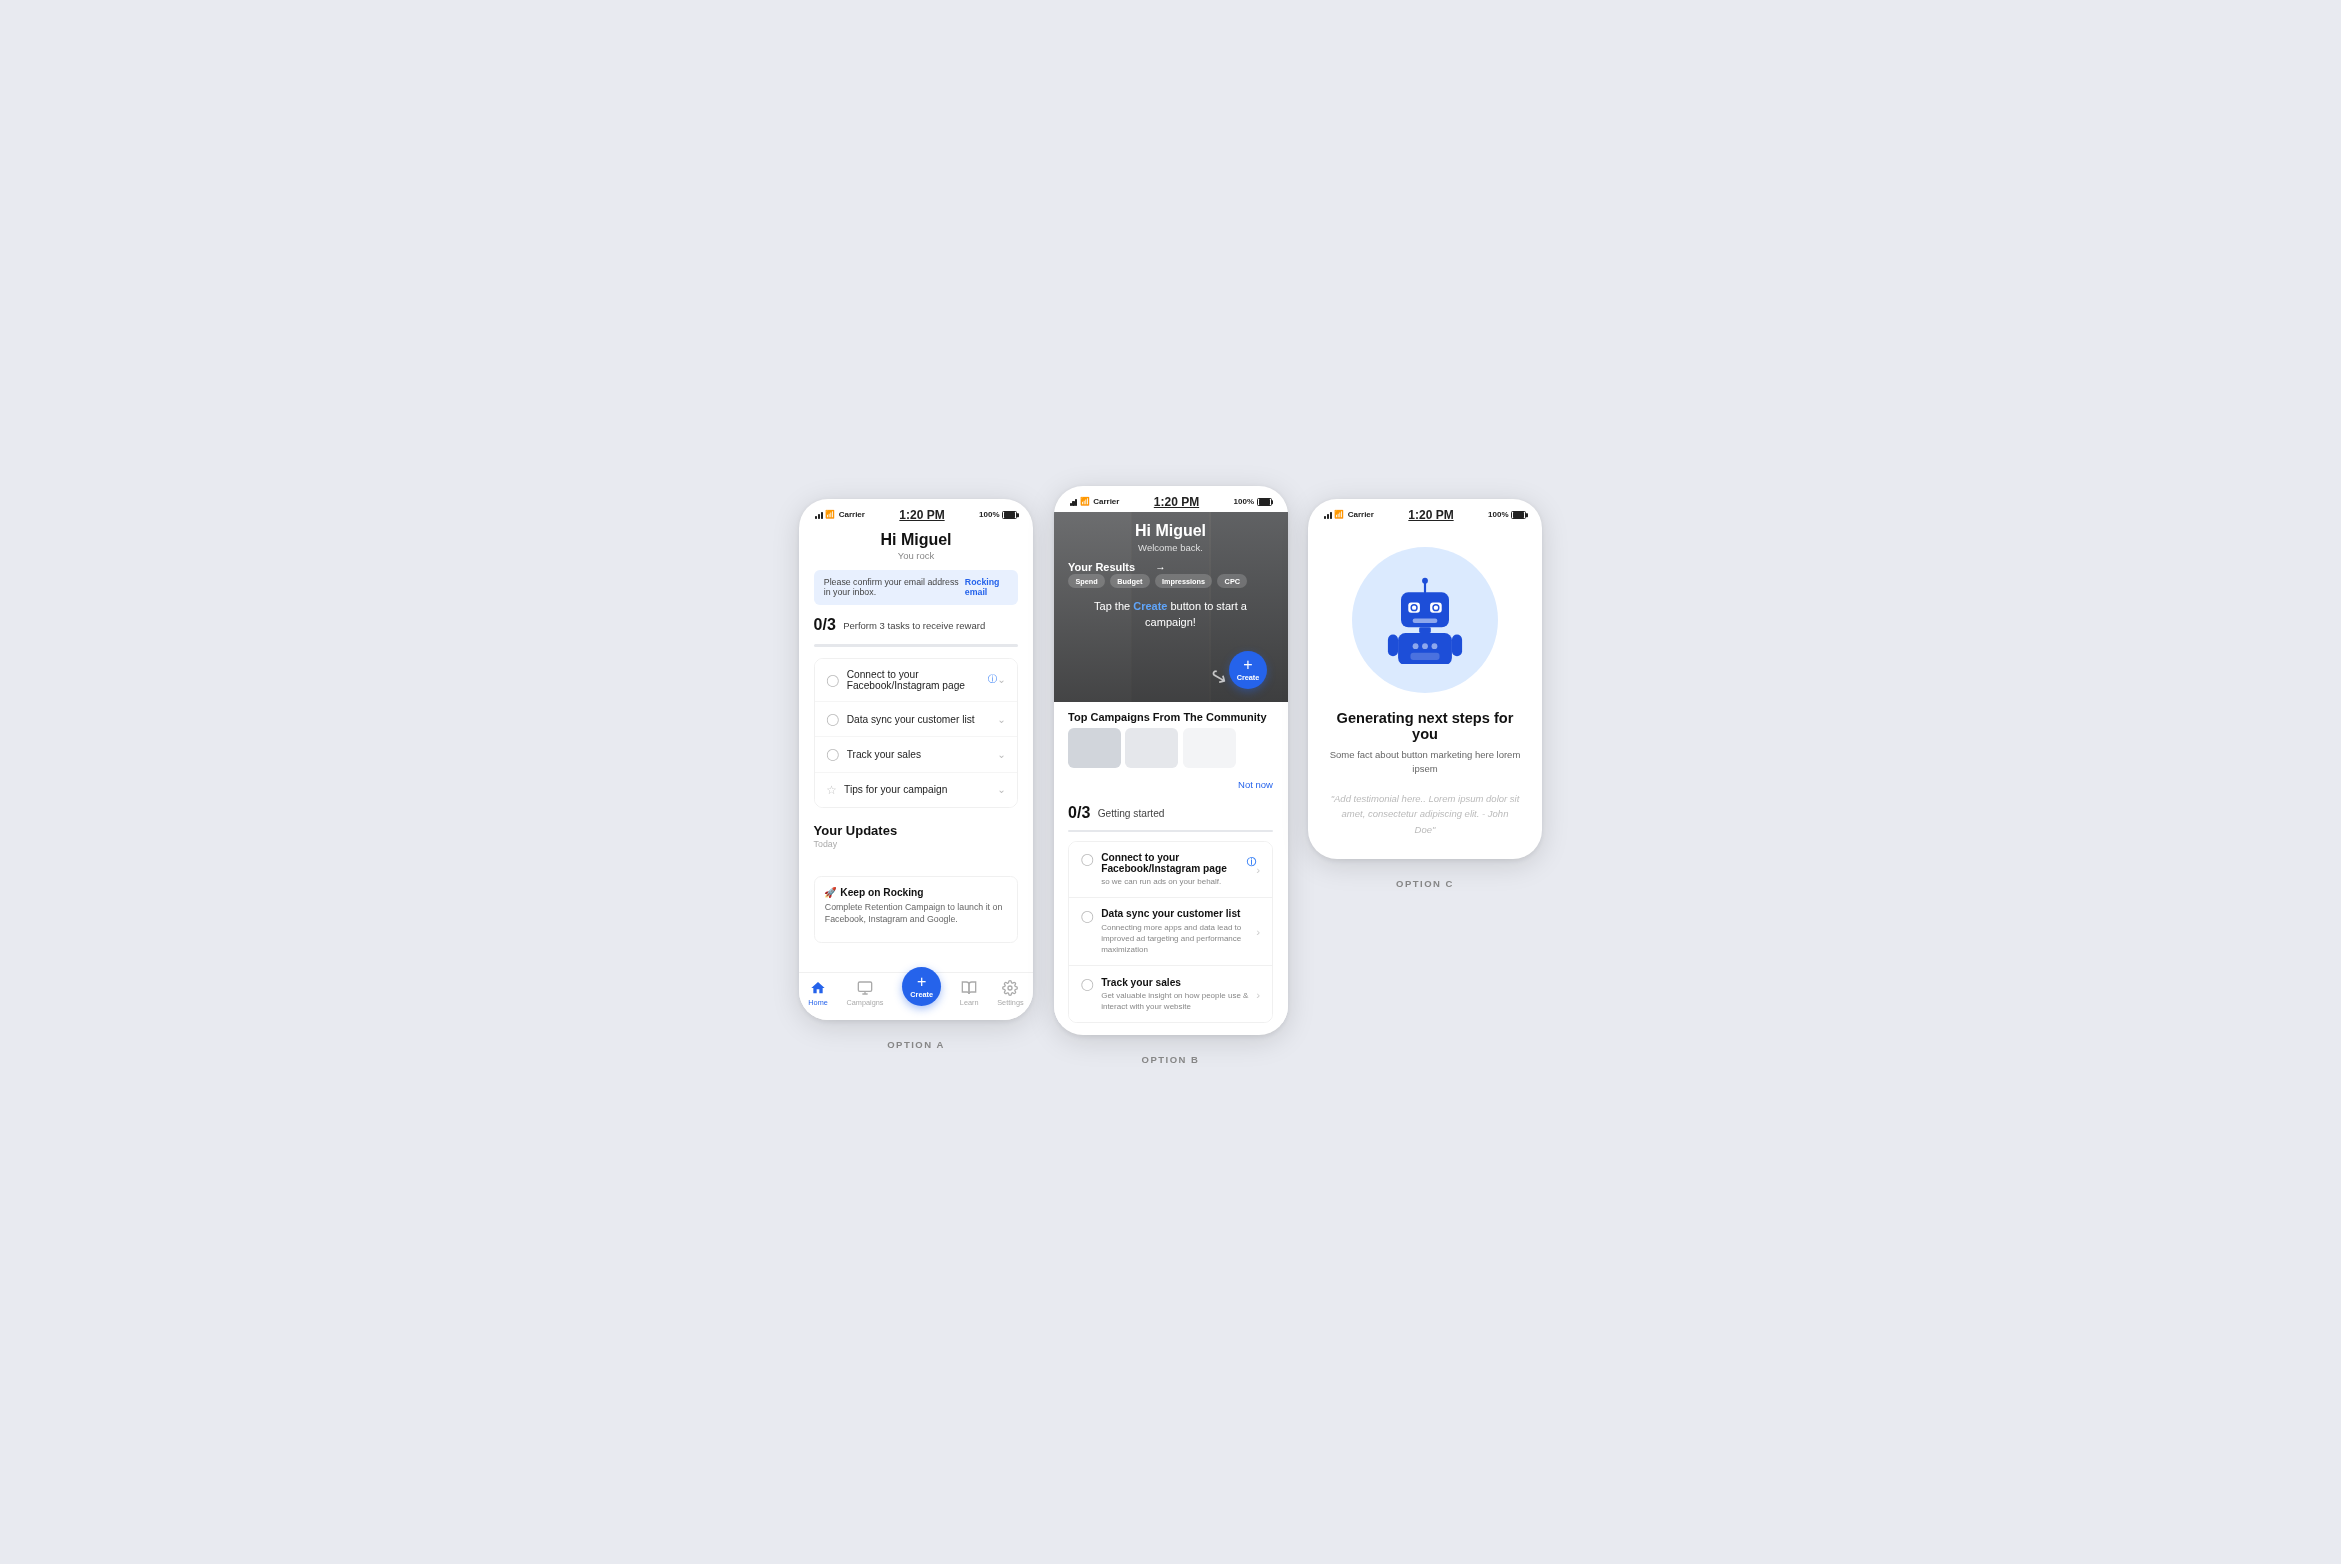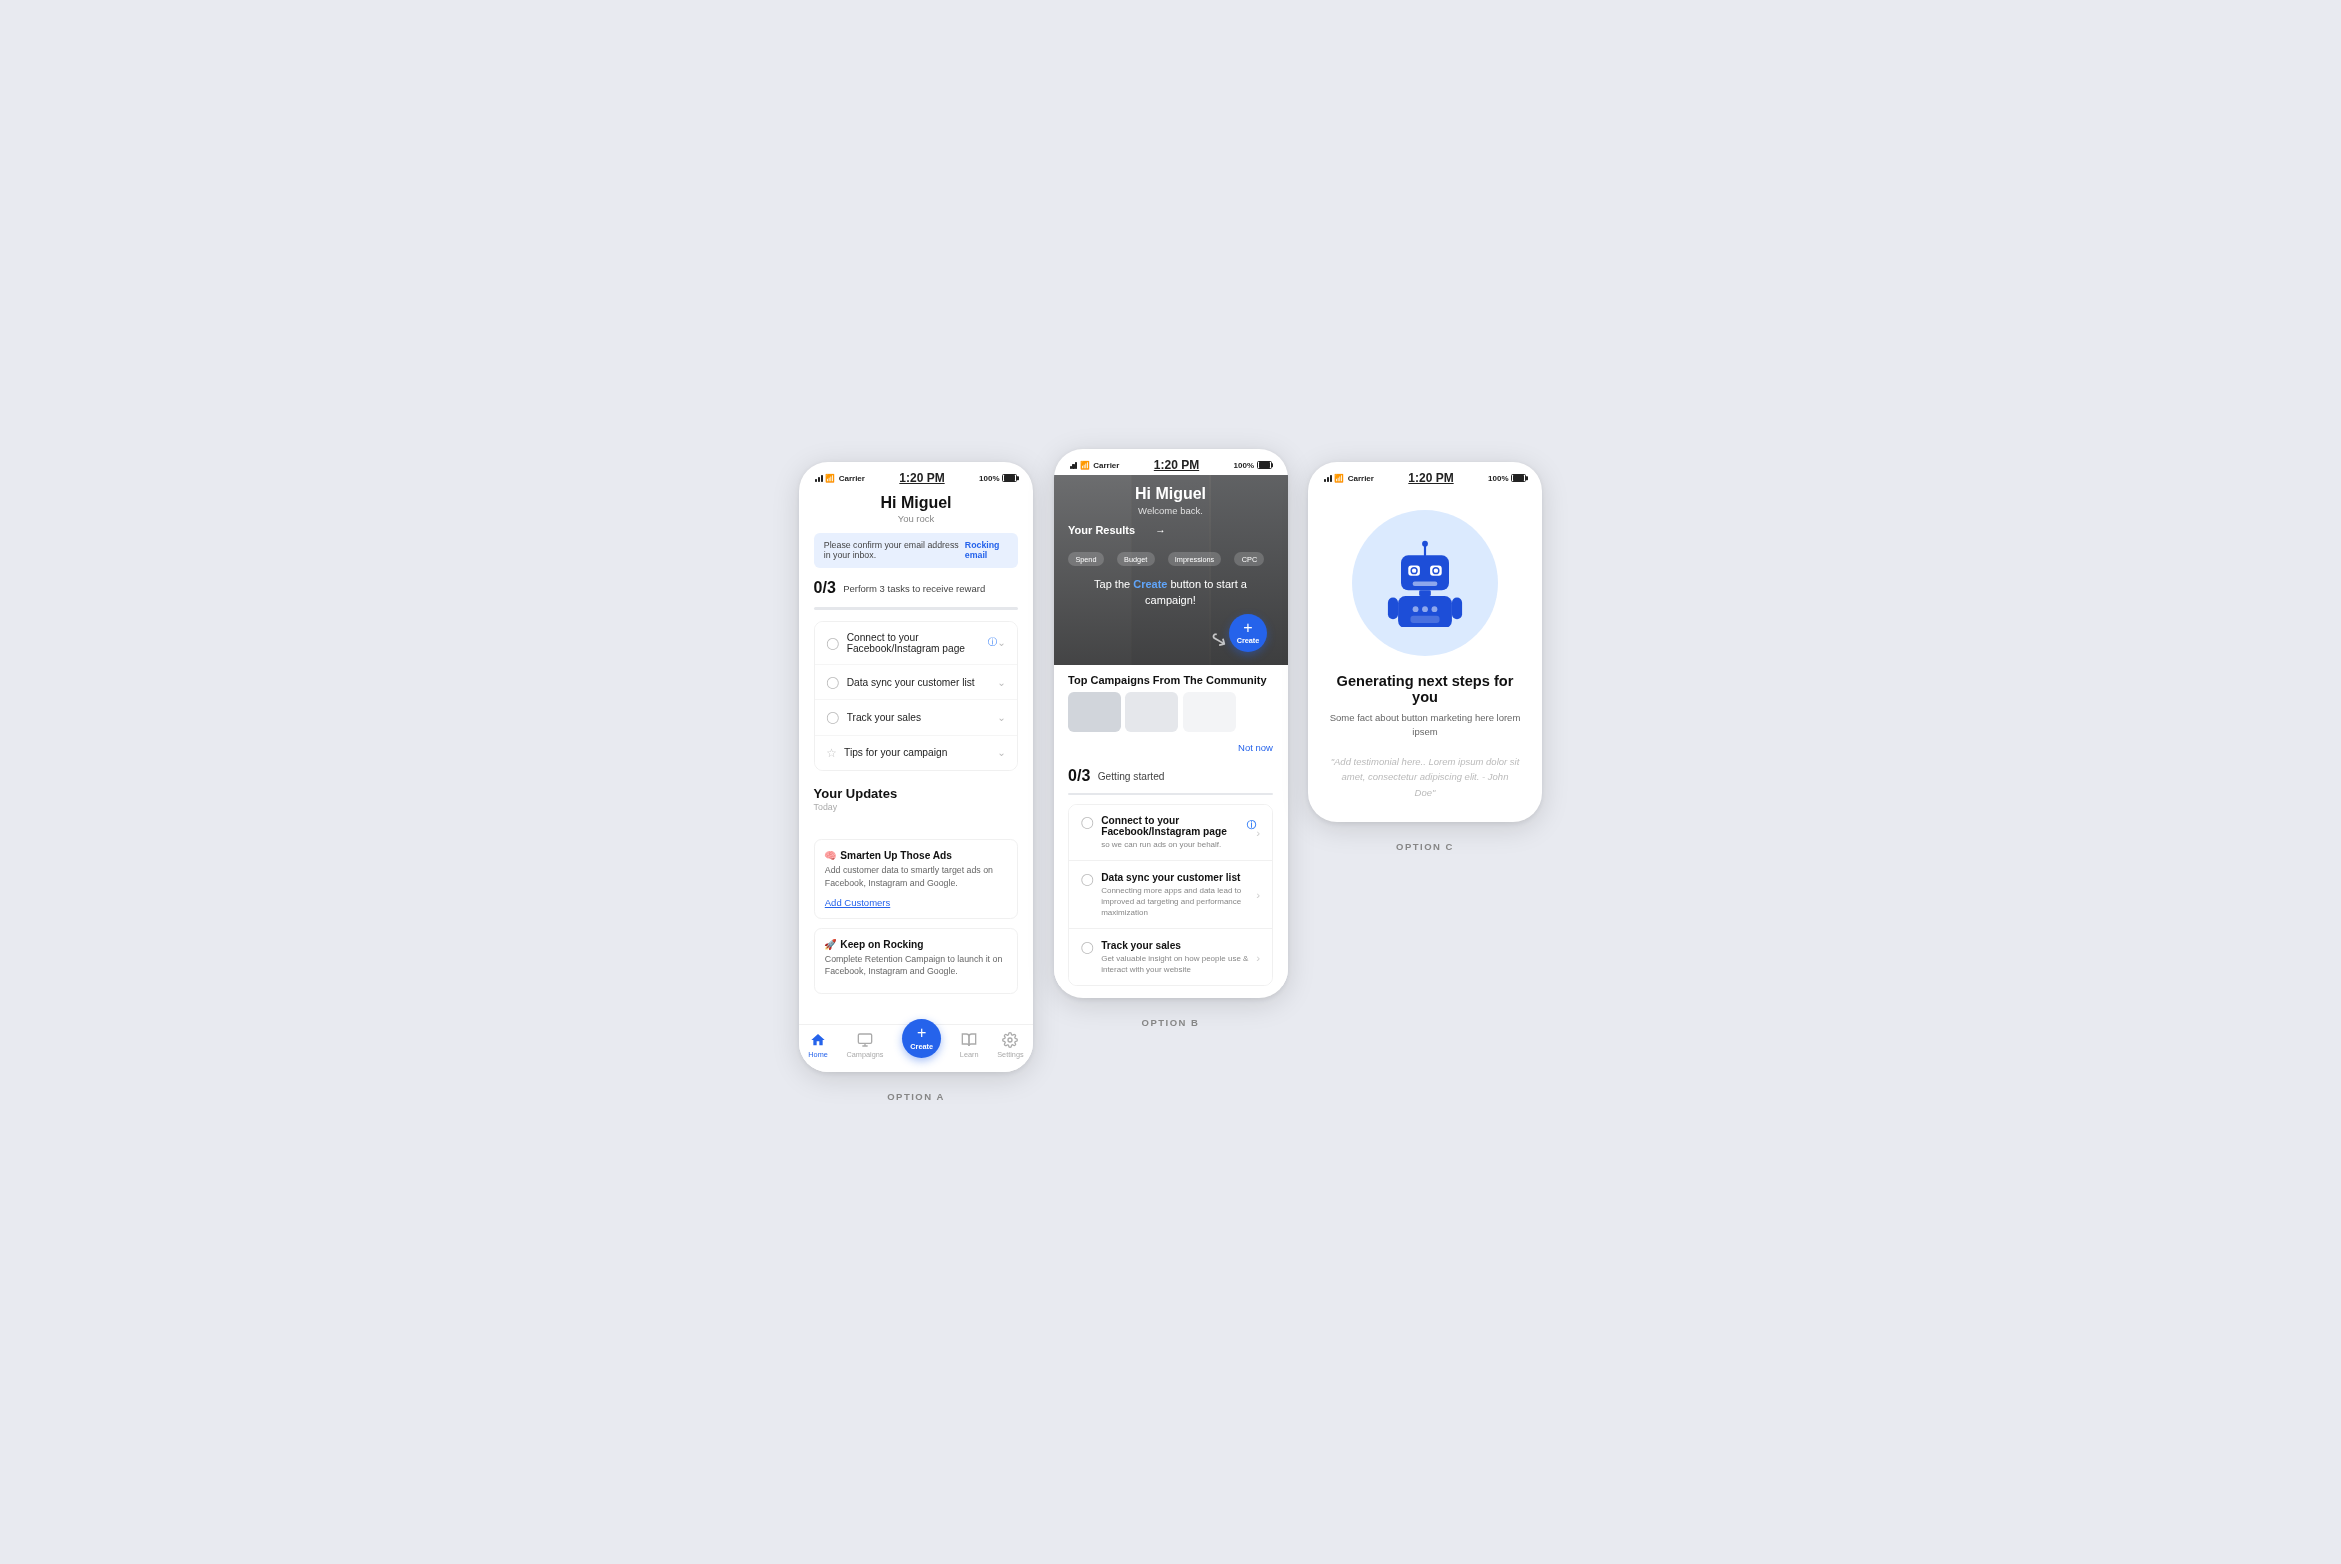--- a/index.html
+++ b/index.html
@@ -157,21 +157,21 @@
       padding: 10.2px 14.6px 8.8px;
     }
     .overlay-greeting { text-align: center; width: 100%; }
     .overlay-greeting h1 { font-size: 16px; font-weight: 700; color: #fff; }
     .overlay-greeting p { font-size: 9.5px; color: rgba(255,255,255,0.8); margin-top: 1.5px; }
     .results-row {
       display: flex; gap: 20px; margin-top: 8.8px; width: 100%;
     }
     .results-label { font-size: 11px; font-weight: 700; color: #fff; }
     .results-arrow { color: #fff; font-size: 10.2px; }
-    .tabs-row { display: flex; gap: 13px; margin-top: 16px; }
+    .tabs-row { display: flex; gap: 5px; margin-top: 1px; font-weight: bold; }
     .tab-pill {
       background: rgba(255,255,255,0.18); color: #fff; border-radius: 14.6px;
       padding: 2.2px 7.3px; font-size: 7.3px; cursor: pointer;
     }
     .create-hint {
       text-align: center; color: #fff; font-size: 11px; font-weight: 400;
       margin: 10.2px auto 0; line-height: 1.5; width: 100%;
     }
     .create-highlight { color: #60a5fa; font-weight: 700; }
     .create-fab {
@@ -299,25 +299,20 @@
               <span class="task-text">Tips for your campaign</span>
             </div>
             <span class="chevron-icon">⌄</span>
           </div>
         </div>
 
         <div class="updates-section">
           <div class="updates-title">Your Updates</div>
           <div class="updates-today">Today</div>
 
-          <div class="update-card">
-            <div class="update-title">🧠 <span>Smarten Up Those Ads</span></div>
-            <div class="update-desc">Add customer data to smartly target ads on Facebook, Instagram and Google.</div>
-            <a href="#" class="update-link">Add Customers</a>
-          </div>
 
           <div class="update-card">
             <div class="update-title">🚀 <span>Keep on Rocking</span></div>
             <div class="update-desc">Complete Retention Campaign to launch it on Facebook, Instagram and Google.</div>
           </div>
         </div>
       </div>
 
       <div class="bottom-nav">
         <div class="nav-item active">

